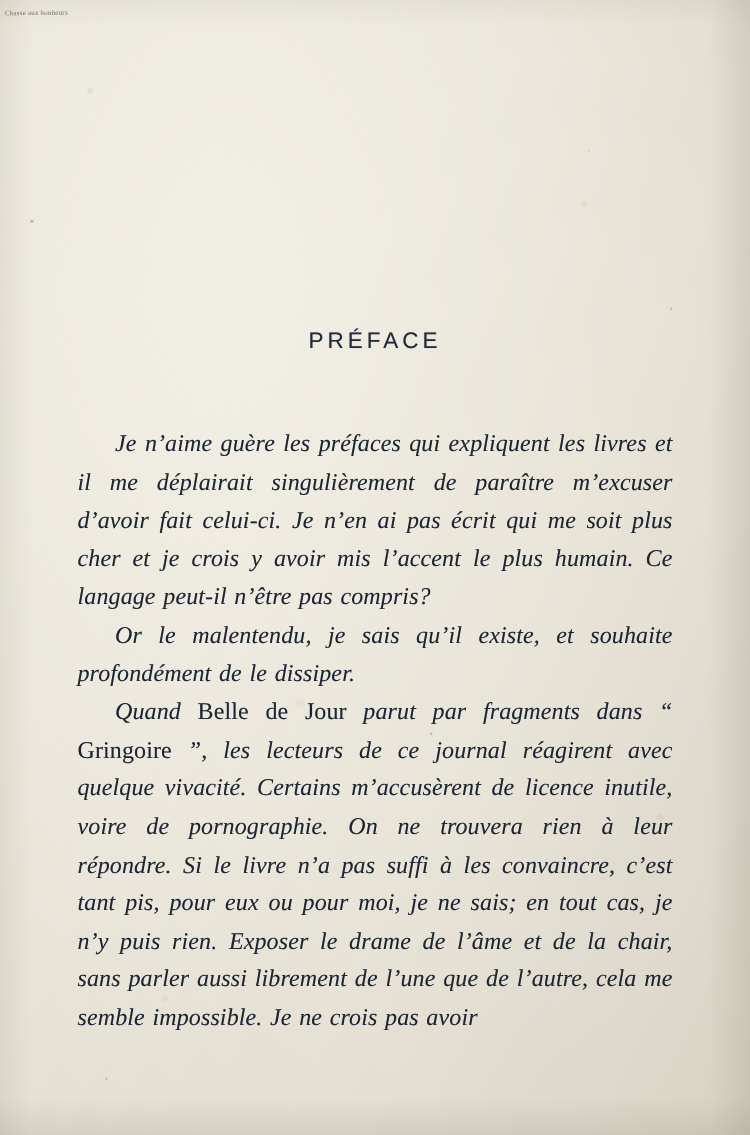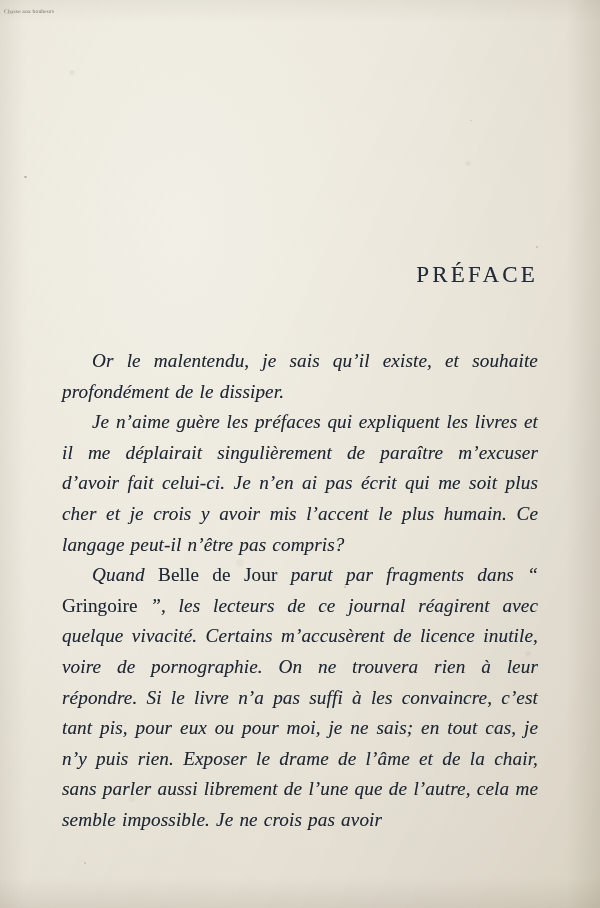--- a/index.html
+++ b/index.html
@@ -81,23 +81,23 @@
 
   
   .content {
     position: absolute;
     left: 62px;
     top: 262px;
     width: 476px;
   }
 
   .title {
-    text-align: right;
-    font-family: Liberation Serif, serif;
-    font-size: 23px;
+    text-align: center;
+    font-family: Liberation Sans, sans-serif;
+    font-size: 18px;
     letter-spacing: 3.2px;
     color: #232b3a;
     margin: 0 0 58px 0;
     font-weight: 400;
     text-shadow: 0 0 0.6px rgba(35,43,58,0.4);
   }
 
   .para {
     font-family: "Liberation Serif", serif;
     font-style: italic;
@@ -131,25 +131,25 @@
   <span class="speck s4"></span>
   <span class="speck s5"></span>
 
   <div class="stamp">Chasse aux bonheurs</div>
 
   <div class="content">
 
     <h1 class="title">PRÉFACE</h1>
 
     <p class="para">
-      <span>Or le malentendu, je sais qu’il existe, et souhaite profondément de le dissiper.</span>
+      <span>Je n’aime guère les préfaces qui expliquent les livres et il me déplairait singulièrement de paraître m’excuser d’avoir fait celui-ci. Je n’en ai pas écrit qui me soit plus cher et je crois y avoir mis l’accent le plus humain. Ce langage peut-il n’être pas compris?</span>
     </p>
 
     <p class="para">
-      <span>Je n’aime guère les préfaces qui expliquent les livres et il me déplairait singulièrement de paraître m’excuser d’avoir fait celui-ci. Je n’en ai pas écrit qui me soit plus cher et je crois y avoir mis l’accent le plus humain. Ce langage peut-il n’être pas compris?</span>
+      <span>Or le malentendu, je sais qu’il existe, et souhaite profondément de le dissiper.</span>
     </p>
 
     <p class="para">
       <span>Quand </span><span class="roman">Belle de Jour</span><span> parut par fragments dans “ </span><span class="roman">Gringoire</span><span> ”, les lecteurs de ce journal réagirent avec quelque vivacité. Certains m’accusèrent de licence inutile, voire de pornographie. On ne trouvera rien à leur répondre. Si le livre n’a pas suffi à les convaincre, c’est tant pis, pour eux ou pour moi, je ne sais; en tout cas, je n’y puis rien. Exposer le drame de l’âme et de la chair, sans parler aussi librement de l’une que de l’autre, cela me semble impossible. Je ne crois pas avoir</span>
     </p>
 
   </div>
 </div>
 
 </body></html>

